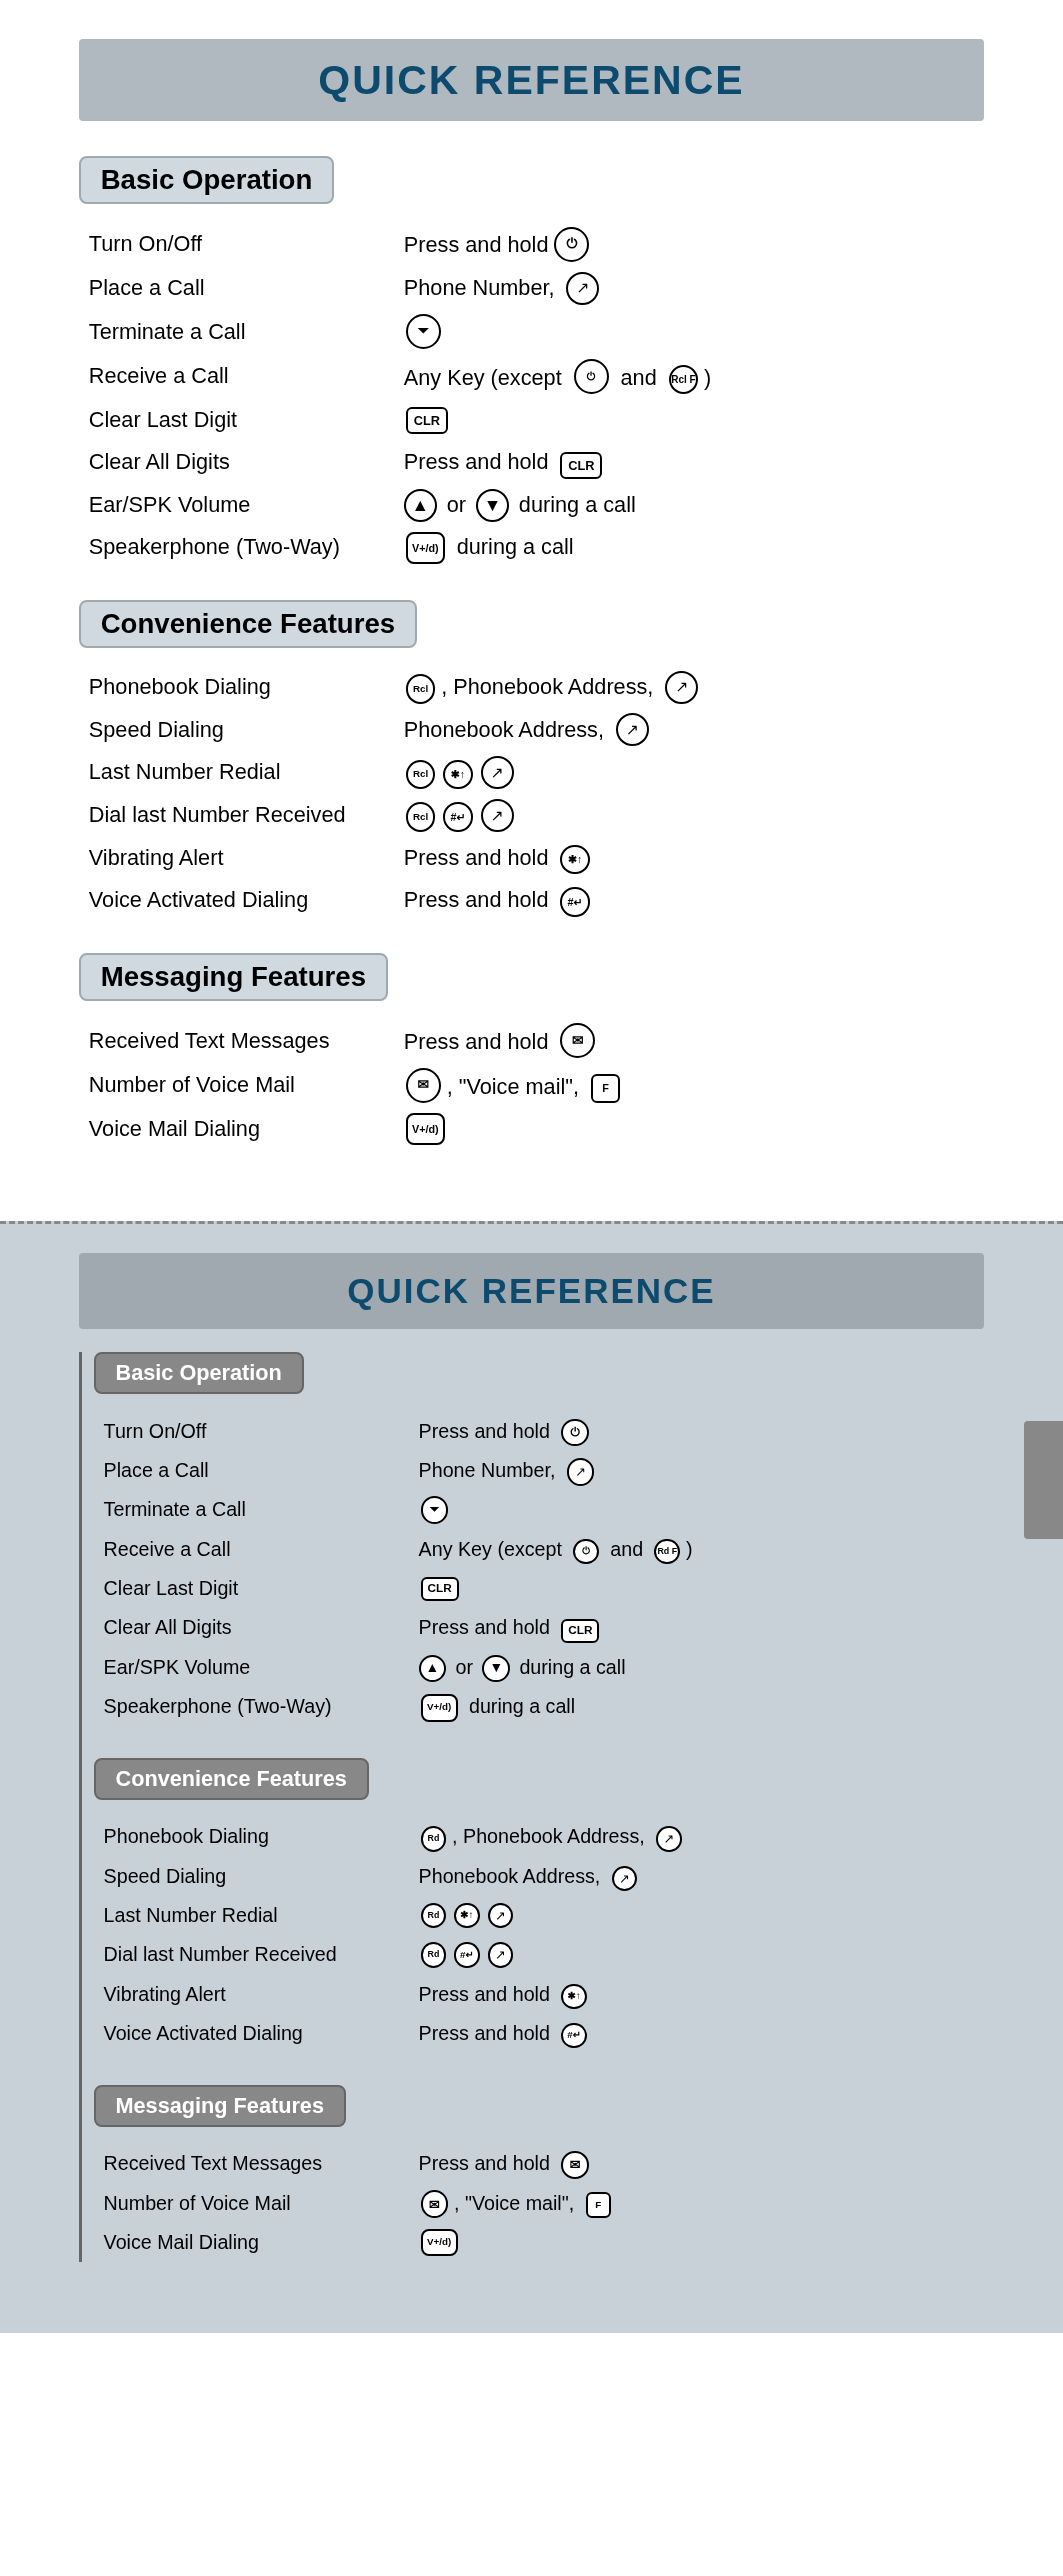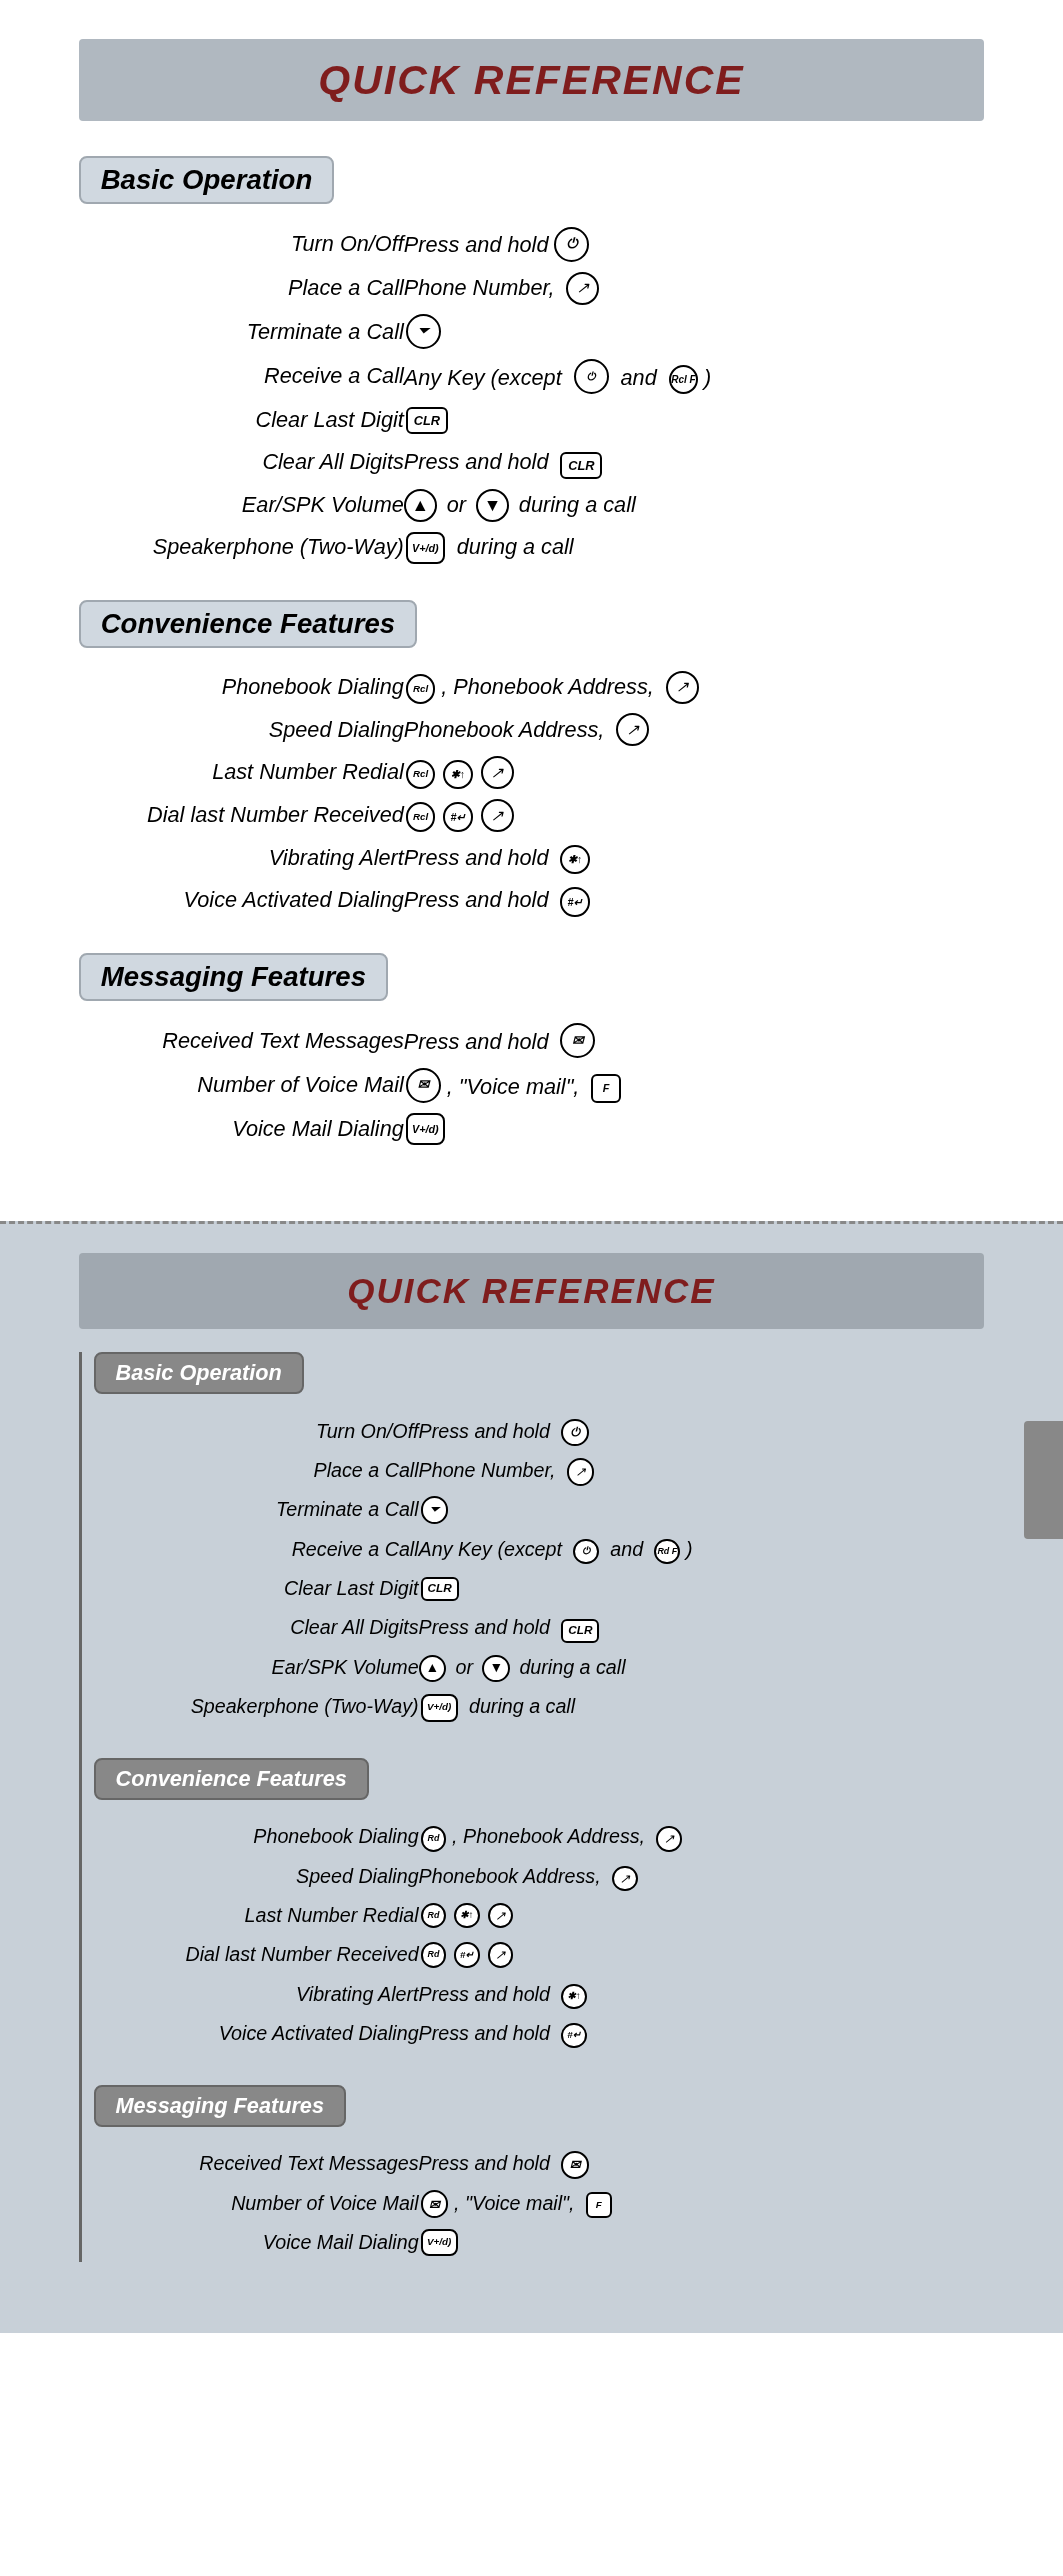--- a/index.html
+++ b/index.html
@@ -25,60 +25,57 @@
     .title-bar {
       background: #b0b8c0;
       text-align: center;
       padding: 17.7px 0;
       margin-bottom: 35px;
       border-radius: 3.9px;
     }
 
     .title-bar h1 {
       font-size: 41px;
-      font-style: italic;
       font-weight: bold;
-      color: #7f1d1d;
+      color: #0c4a6e;
       letter-spacing: 2px;
     }
 
     .section-header {
       display: inline-block;
       background: #d0d8e0;
       border: 2px solid #a0a8b0;
       border-radius: 7.9px;
       padding: 5.9px 19.7px;
       margin-bottom: 17.7px;
     }
 
     .section-header h2 {
       font-size: 27.6px;
       font-weight: bold;
       color: #000;
     }
 
     .feature-section {
       margin-bottom: 31.5px;
-      font-style: italic;
     }
 
     .feature-row {
       display: flex;
       align-items: center;
       padding: 4.9px 9.8px;
       font-size: 21.7px;
       line-height: 1.5;
     }
 
     .feature-label {
       width: 315px;
       flex-shrink: 0;
       font-size: 21.7px;
       color: #000;
-      text-align: right;
     }
 
     .feature-value {
       font-size: 21.7px;
       color: #000;
       display: flex;
       align-items: flex-end;
       flex-wrap: wrap;
       gap: 3.9px;
     }

